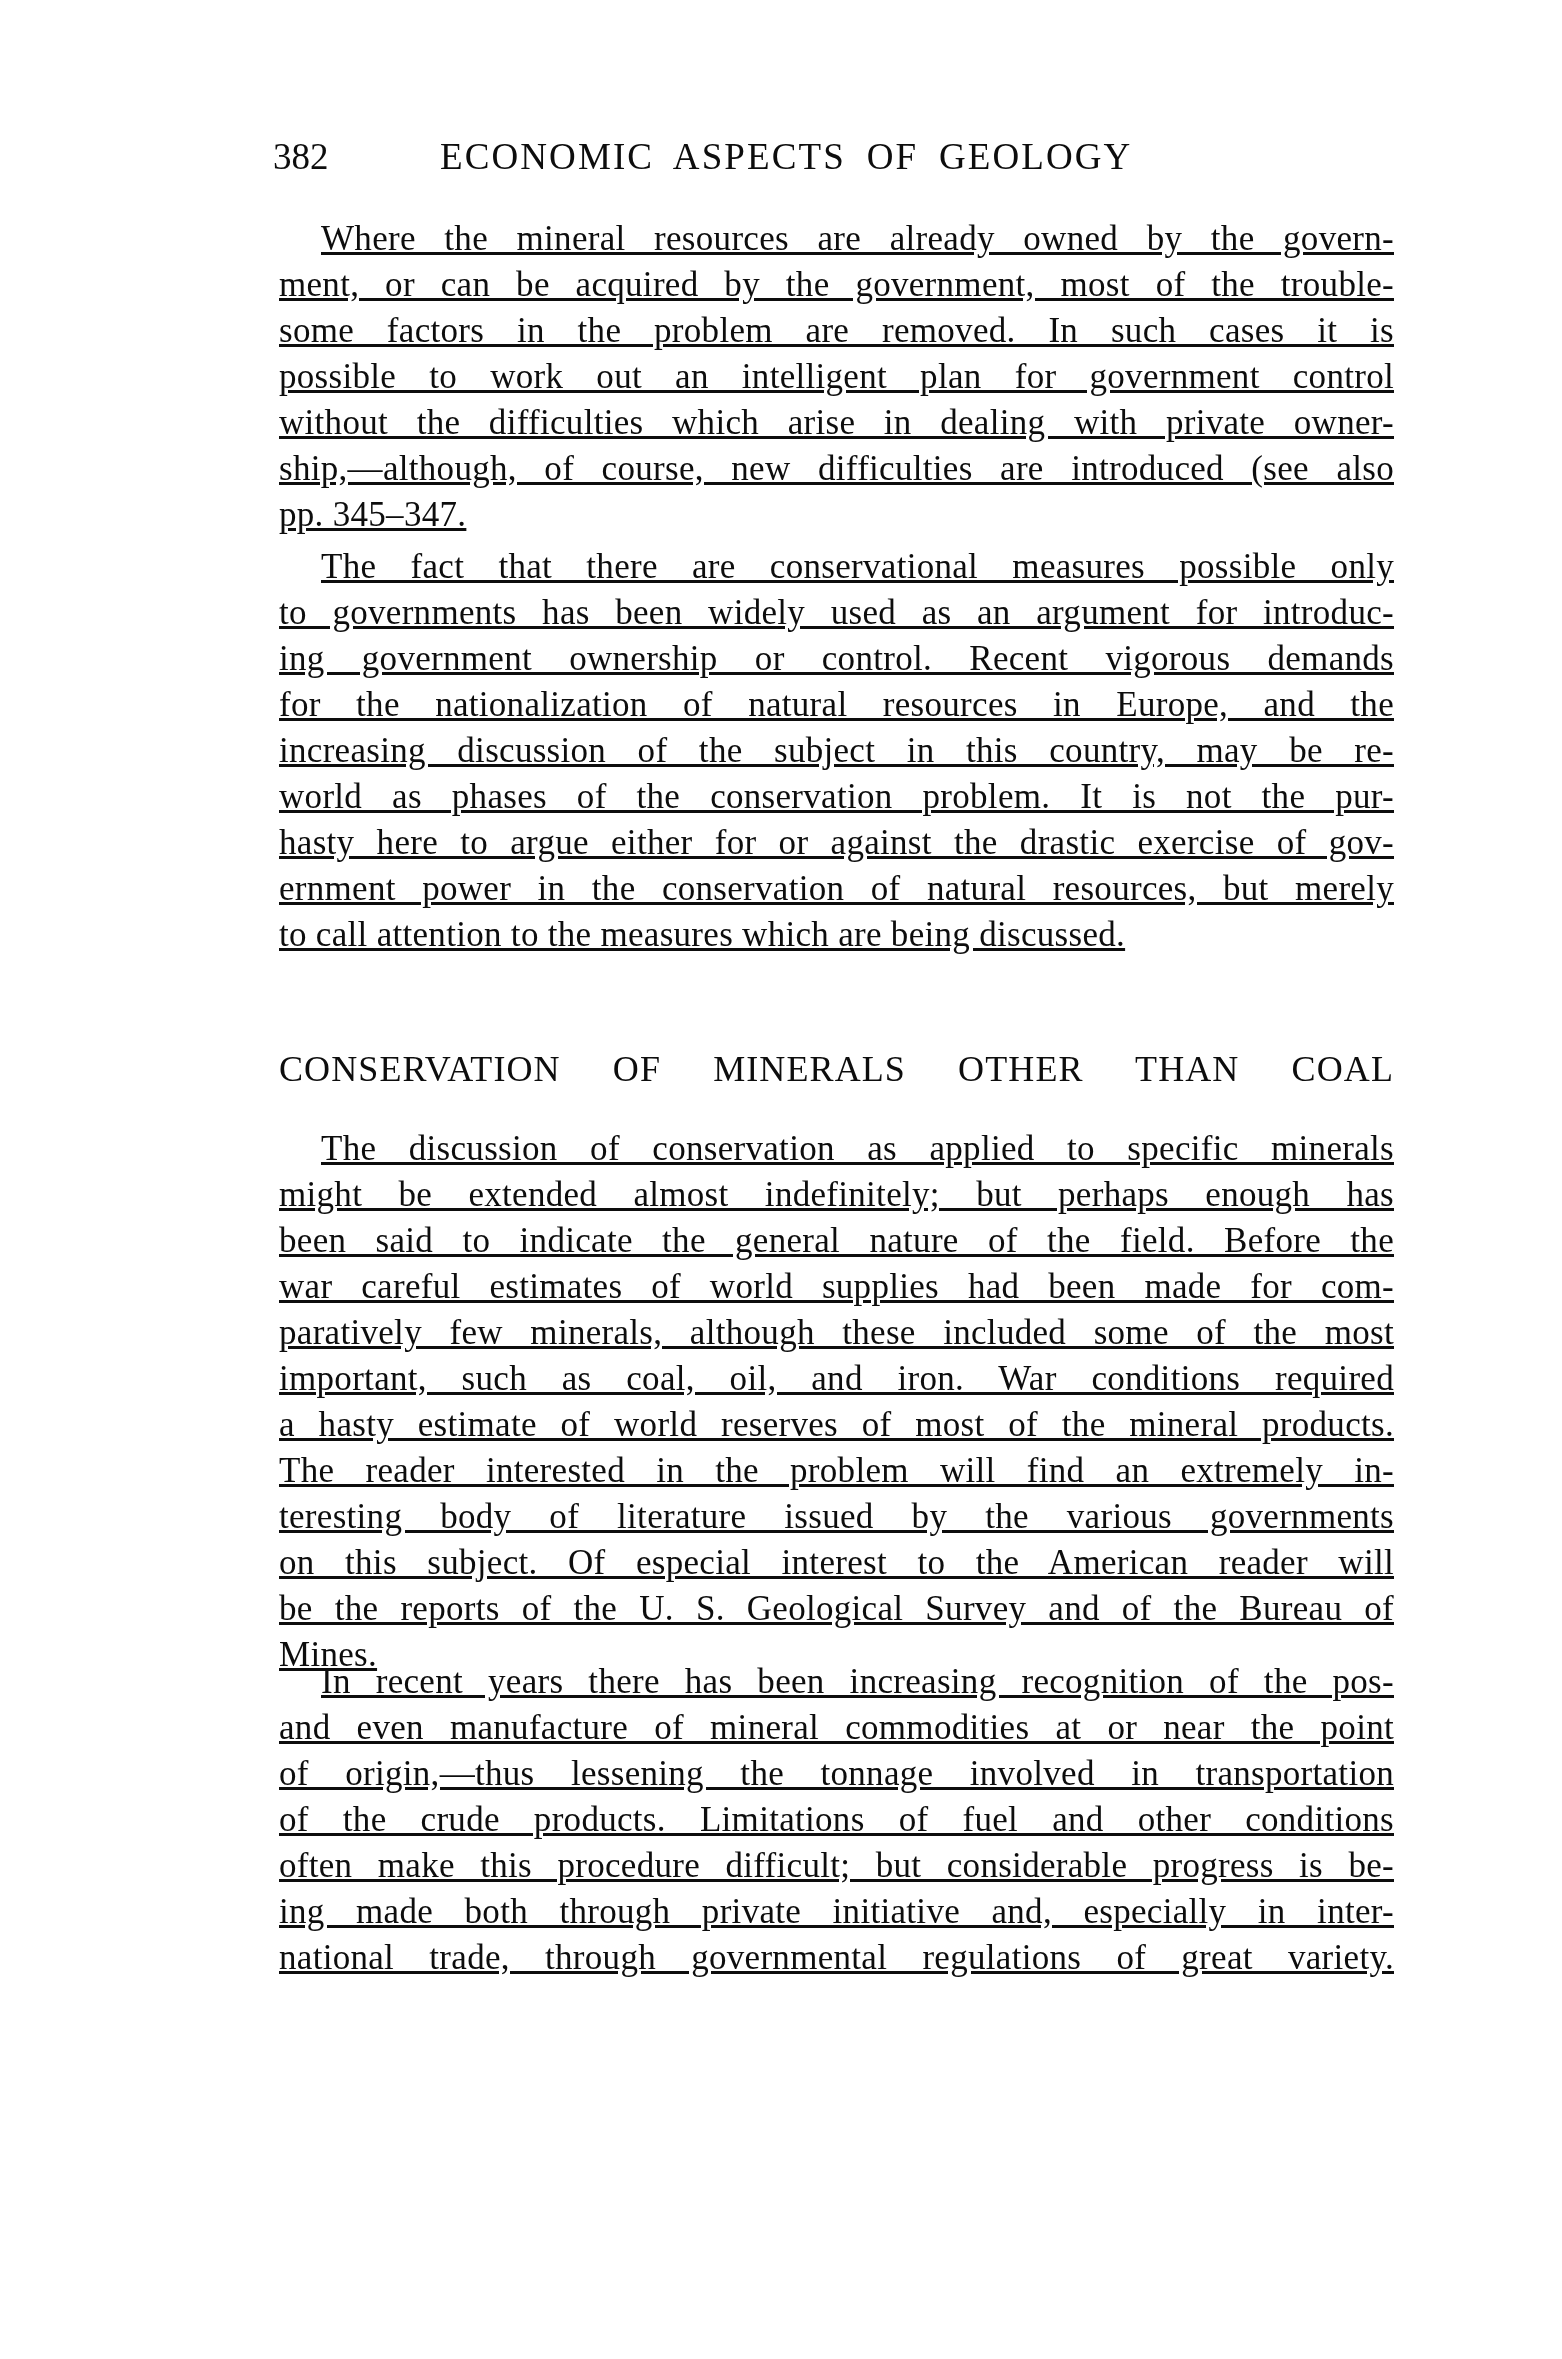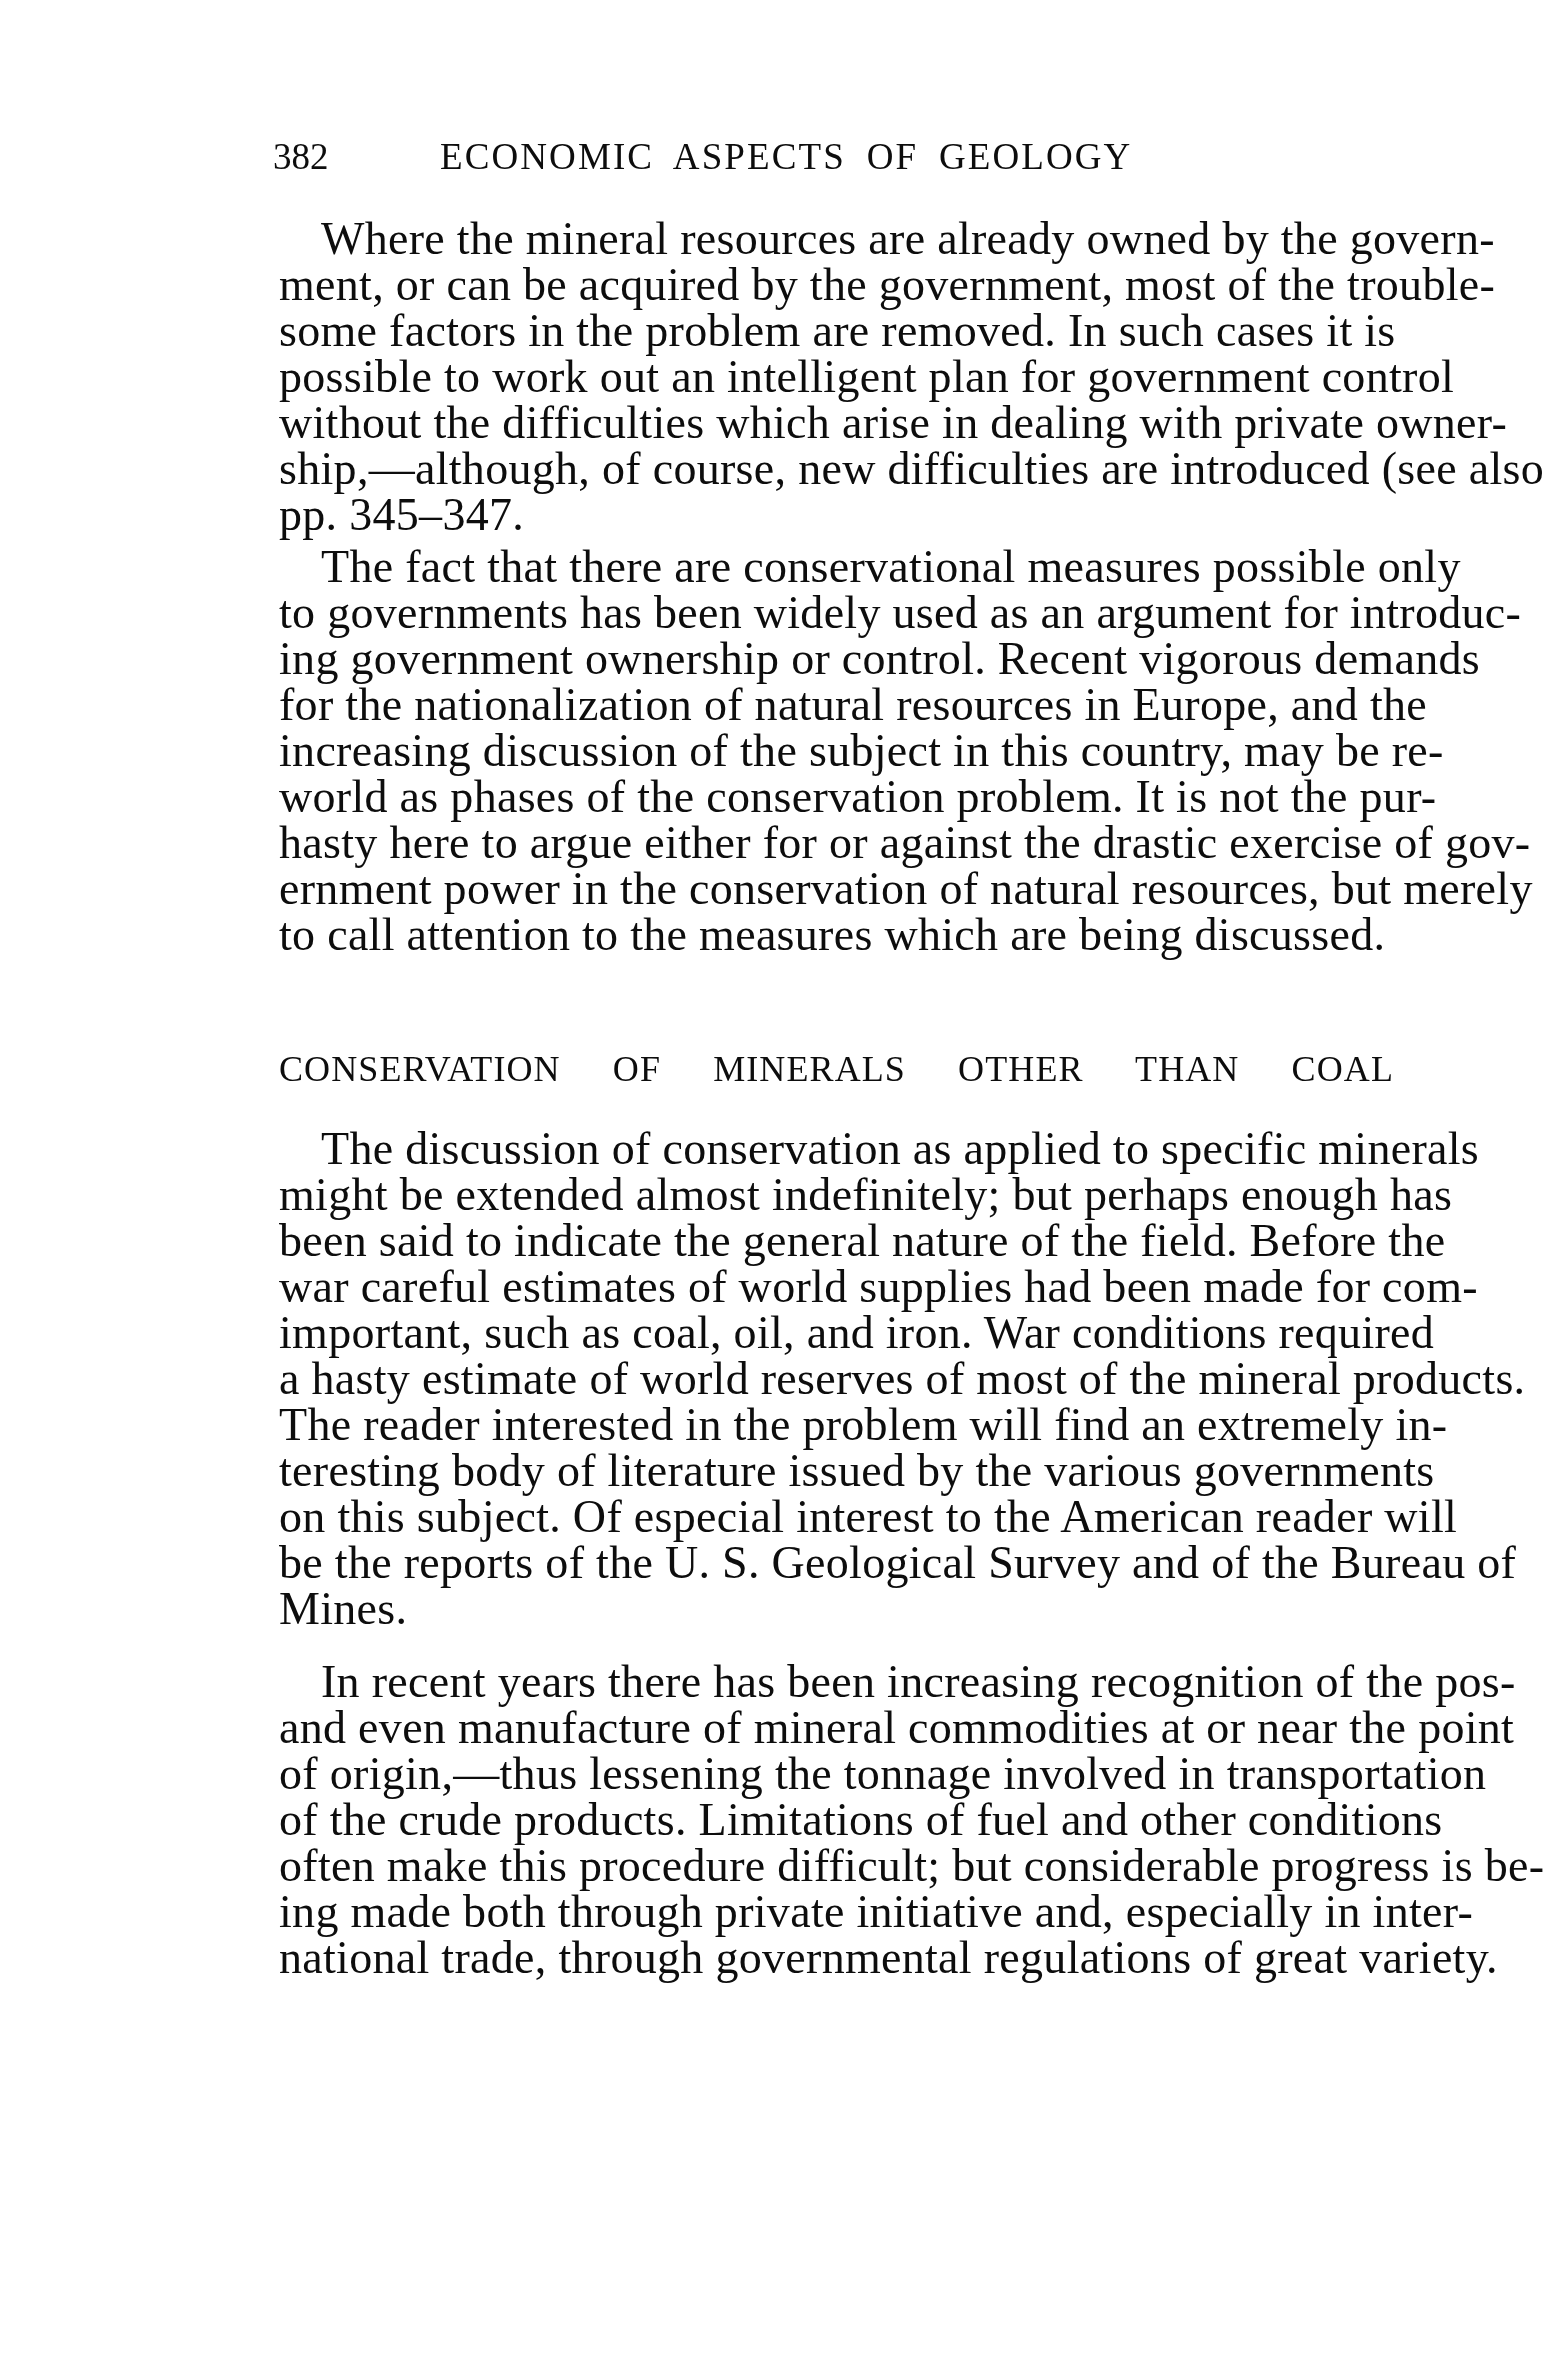--- a/index.html
+++ b/index.html
@@ -42,23 +42,24 @@
     position: absolute;
     left: 167px;
     top: 0;
     letter-spacing: 2.1px;
     word-spacing: 9.4px;
   }
   .text-block {
     position: absolute;
     left: 279px;
     width: 1115px;
-    font-size: 46px;
+    font-size: 35px;
     line-height: 46px;
     letter-spacing: 0.3px;
+    text-decoration: underline;
   }
   .line {
     display: block;
     height: 46px;
     white-space: nowrap;
     text-align: justify;
     text-align-last: justify;
     overflow: visible;
   }
   .line.indent {
@@ -119,20 +120,21 @@
     <span class="line last">to call attention to the measures which are being discussed.</span>
   </div>
 
   <div class="section-heading">CONSERVATION OF MINERALS OTHER THAN COAL</div>
 
   <div class="text-block" id="para-3">
     <span class="line indent">The discussion of conservation as applied to specific minerals</span>
     <span class="line">might be extended almost indefinitely; but perhaps enough has</span>
     <span class="line">been said to indicate the general nature of the field.  Before the</span>
     <span class="line">war careful estimates of world supplies had been made for com-</span>
+    <span class="line">paratively few minerals, although these included some of the most</span>
     <span class="line">important, such as coal, oil, and iron.  War conditions required</span>
     <span class="line">a hasty estimate of world reserves of most of the mineral products.</span>
     <span class="line">The reader interested in the problem will find an extremely in-</span>
     <span class="line">teresting body of literature issued by the various governments</span>
     <span class="line">on this subject.  Of especial interest to the American reader will</span>
     <span class="line">be the reports of the U. S. Geological Survey and of the Bureau of</span>
     <span class="line last">Mines.</span>
   </div>
 
   <div class="text-block" id="para-4">

